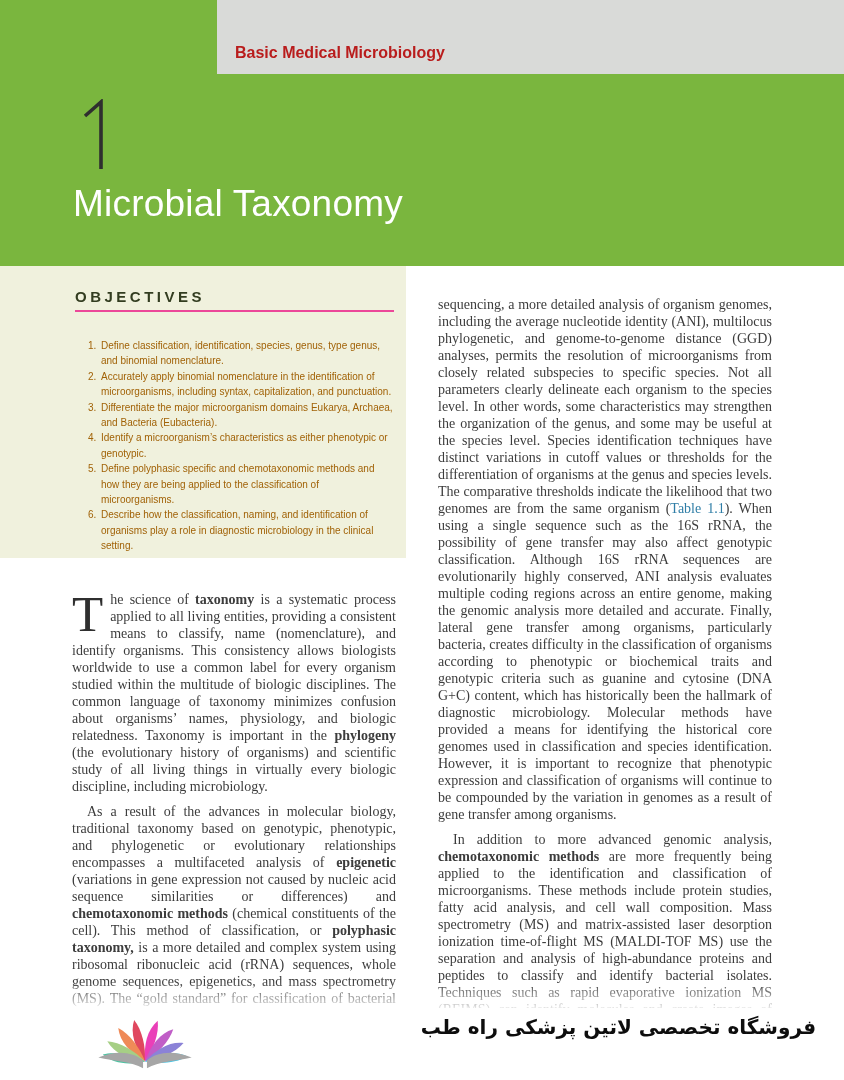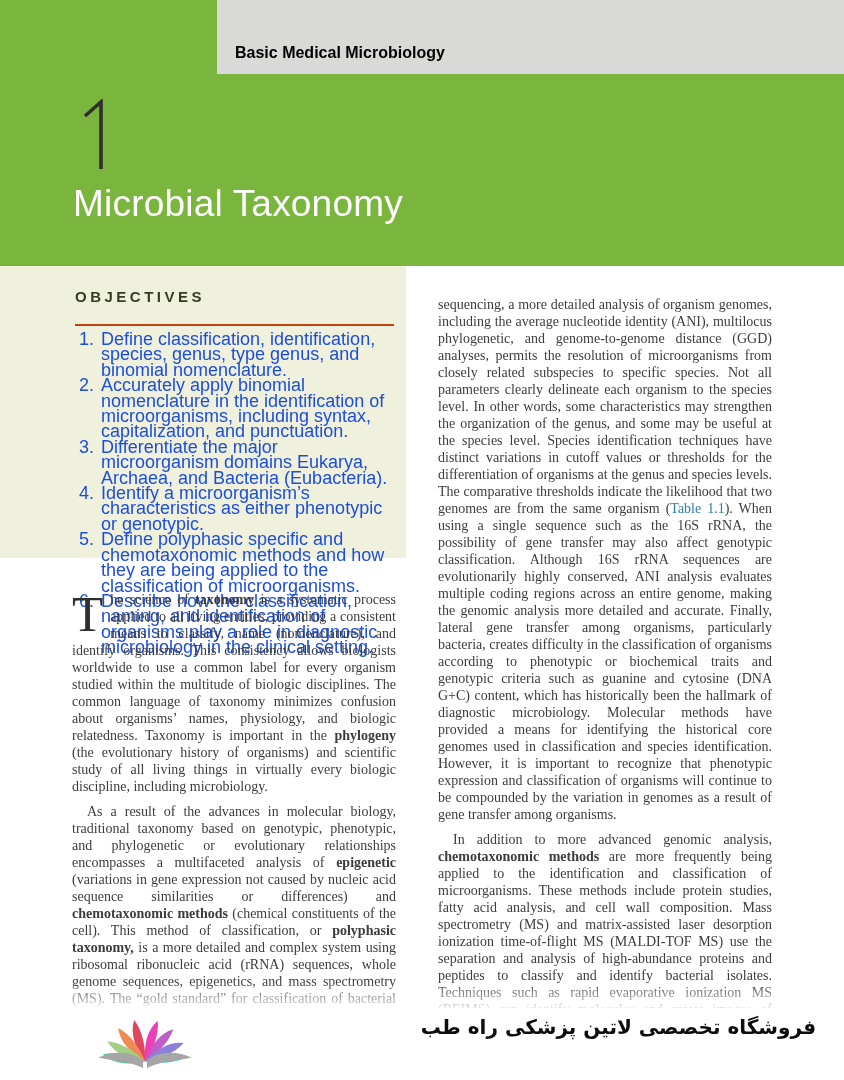--- a/index.html
+++ b/index.html
@@ -16,30 +16,30 @@
   body{width:844px;height:1080px;position:relative;background:#fff;
        font-family:"Liberation Sans","DejaVu Sans",sans-serif;}
   .page{position:absolute;inset:0;overflow:hidden;background:#fff;}
 
   .green-header{position:absolute;left:0;top:0;width:844px;height:266px;background:var(--green-header);}
   .part-box{position:absolute;left:73px;top:0;width:144px;height:74px;background:var(--dark-box);
             display:flex;align-items:flex-end;justify-content:flex-end;padding:0 9px 13px 0;box-sizing:border-box;}
   .part-label{color:#fff;font-size:14px;font-weight:bold;letter-spacing:3px;white-space:nowrap;}
   .series-bar{position:absolute;left:217px;top:0;width:627px;height:74px;background:var(--series-bar);
               display:flex;align-items:flex-end;padding:0 0 12px 18px;box-sizing:border-box;}
-  .series-title{color:#000000;font-size:16px;font-weight:600;}
+  .series-title{color:#b91c1c;font-size:16px;font-weight:600;}
 
   .chapter-number{position:absolute;left:76px;top:99px;width:34px;height:72px;}
   .chapter-title{position:absolute;left:73px;top:183px;color:#fff;font-size:37px;font-weight:400;letter-spacing:.2px;}
 
   .objectives-panel{position:absolute;left:0;top:266px;width:406px;height:292px;background:var(--cream-panel);
                     box-sizing:border-box;padding:22px 12px 0 75px;}
   .objectives-heading{font-size:15px;font-weight:bold;letter-spacing:3.5px;color:var(--heading-color);
-                      padding-bottom:19px;border-bottom:2px solid #c2410c;}
-  .objectives-list{margin:6px 0 0;padding-left:24px;font-size:18px;line-height:15.4px;color:#1d4ed8;}
+                      padding-bottom:5px;border-bottom:2px solid #ec4899;}
+  .objectives-list{margin:26px 0 0;padding-left:24px;font-size:10px;line-height:15.4px;color:#a16207;}
   .objectives-list li{padding-left:2px;}
 
   .body-col{position:absolute;font-family:"Liberation Serif","DejaVu Serif",serif;font-size:14px;line-height:17px;
             color:var(--body-text);text-align:justify;overflow:hidden;}
   .col-left{left:64px;top:583px;width:340px;height:430px;}
   .col-right{left:430px;top:288px;width:350px;height:724px;}
   .body-col p{margin:8px;}
   .body-col p.indent{text-indent:15px;}
   .dropcap{float:left;font-size:51px;line-height:42px;padding:2px 7px 0 0;color:#2f2f2f;}
   .seg-b{font-weight:bold;}

